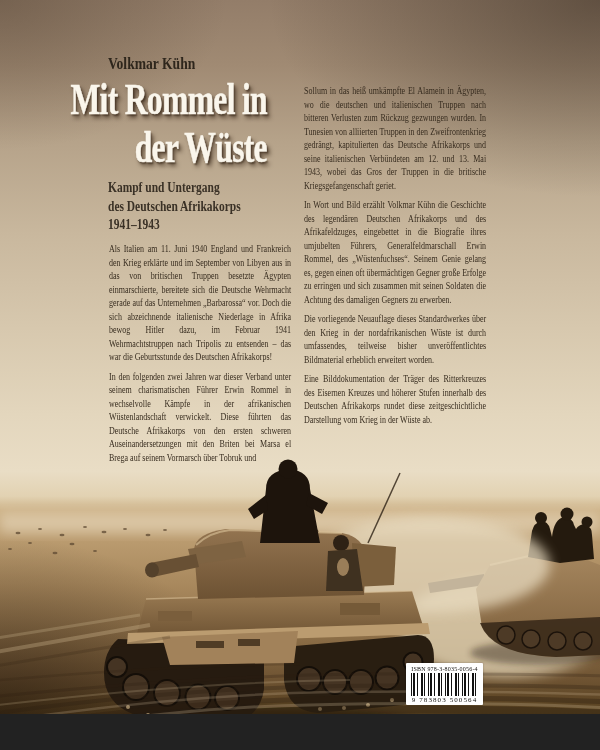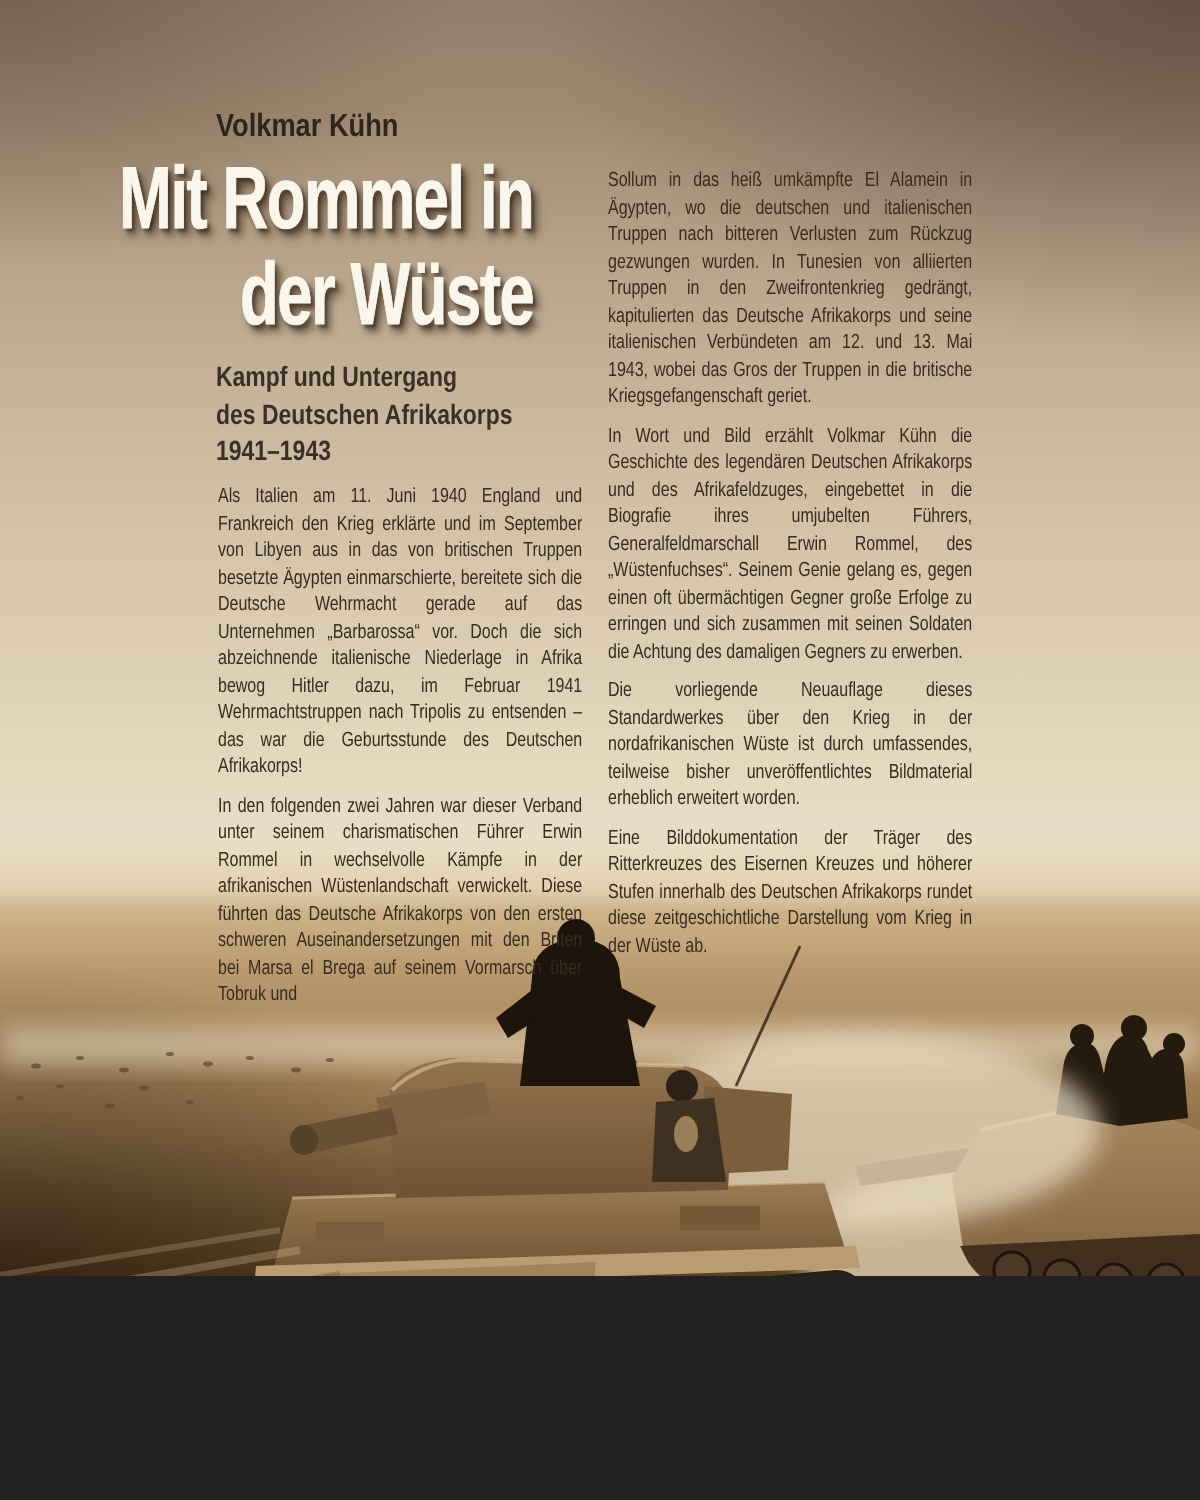--- a/index.html
+++ b/index.html
@@ -1,18 +1,18 @@
 <!DOCTYPE html>
 <html lang="de"><head>
 <meta charset="utf-8">
 <style>
   html,body{margin:0;padding:0;background:#222;}
   .page{
-    position:relative;width:600px;height:638px;overflow:hidden;
-    font-family:Liberation Sans, sans-serif;
+    position:relative;width:600px;height:714px;overflow:hidden;
+    font-family:Liberation Serif, serif;
     background:
       radial-gradient(120% 60% at 100% 0%, rgba(56,44,33,.55) 0%, rgba(56,44,33,0) 46%),
       radial-gradient(90% 50% at 0% 0%, rgba(74,58,43,.40) 0%, rgba(74,58,43,0) 42%),
       radial-gradient(75% 45% at 0% 100%, rgba(26,16,8,.55) 0%, rgba(26,16,8,0) 55%),
       linear-gradient(180deg,
         #937d69 0%, #a08a73 9%, #b6a38a 20%, #c9b89e 33%, #d7c8ae 46%,
         #e3d6bd 58%, #e9ddc5 66%, #e2d2b2 69.5%, #cdb288 71.5%, #b99a6e 76%,
         #a8885d 82%, #8d6f48 89%, #6f5433 95%, #56401f 100%);
   }
   .scene{position:absolute;left:0;top:415px;width:600px;height:335px;}

